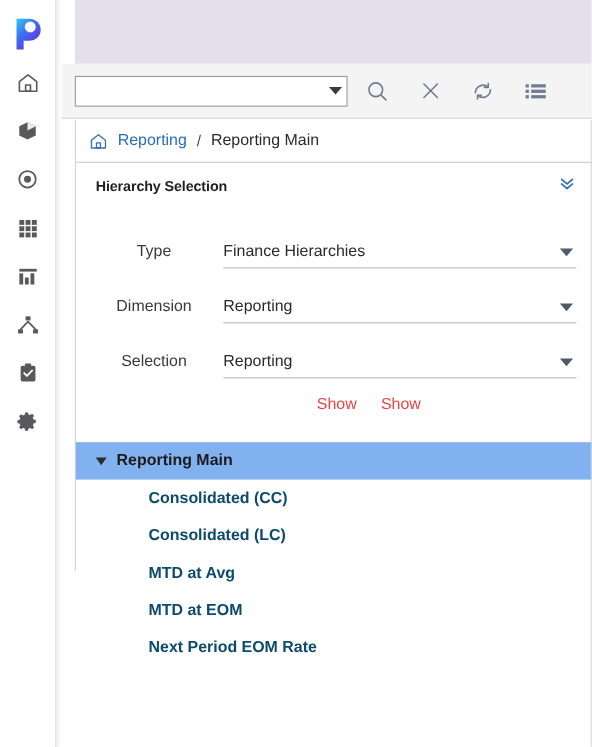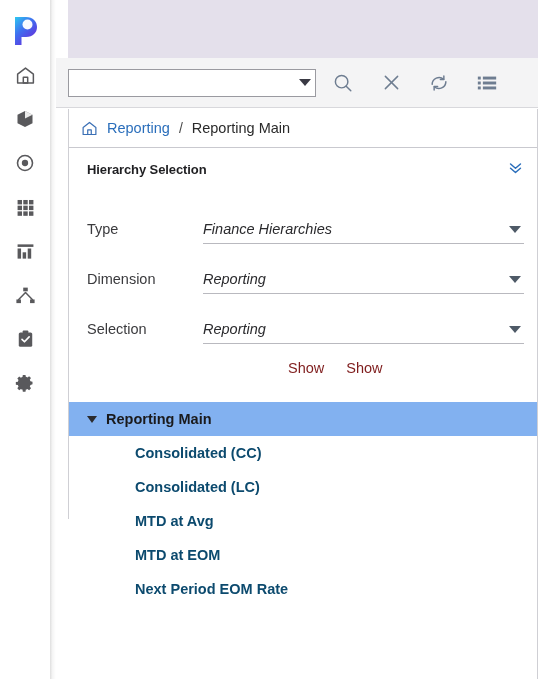--- a/index.html
+++ b/index.html
@@ -159,33 +159,32 @@
 
   
   #form { padding: 4px 14px 0 18px; }
   .field {
     display: flex;
     align-items: flex-end;
     height: 50px;
   }
   .field-label {
     width: 116px;
-    text-align: left;
+    text-align: center;
     padding-right: 10px;
     font-size: 14.5px;
     color: #3a3a3d;
     padding-bottom: 7px;
   }
   .field-control {
     flex: 1;
     border-bottom: 1px solid #b9b9bf;
     display: flex;
     align-items: center;
     padding-bottom: 6px;
-    font-style: italic;
   }
   .field-value {
     flex: 1;
     font-size: 14.5px;
     color: #2a2a2d;
   }
   .sel-arrow {
     width: 0; height: 0;
     border-left: 6.5px solid transparent;
     border-right: 6.5px solid transparent;
@@ -193,21 +192,21 @@
     margin-right: 3px;
   }
 
   
   #links-row {
     display: flex;
     gap: 22px;
     padding: 16px 0 0 201px;
     font-size: 14.5px;
   }
-  .action-link { color: #7f1d1d; }
+  .action-link { color: #ef4444; }
 
   
   #tree { margin-top: 26px; }
   .tree-row {
     height: 34px;
     display: flex;
     align-items: center;
     font-size: 14.5px;
     color: #2d2d30;
     padding-left: 18px;

